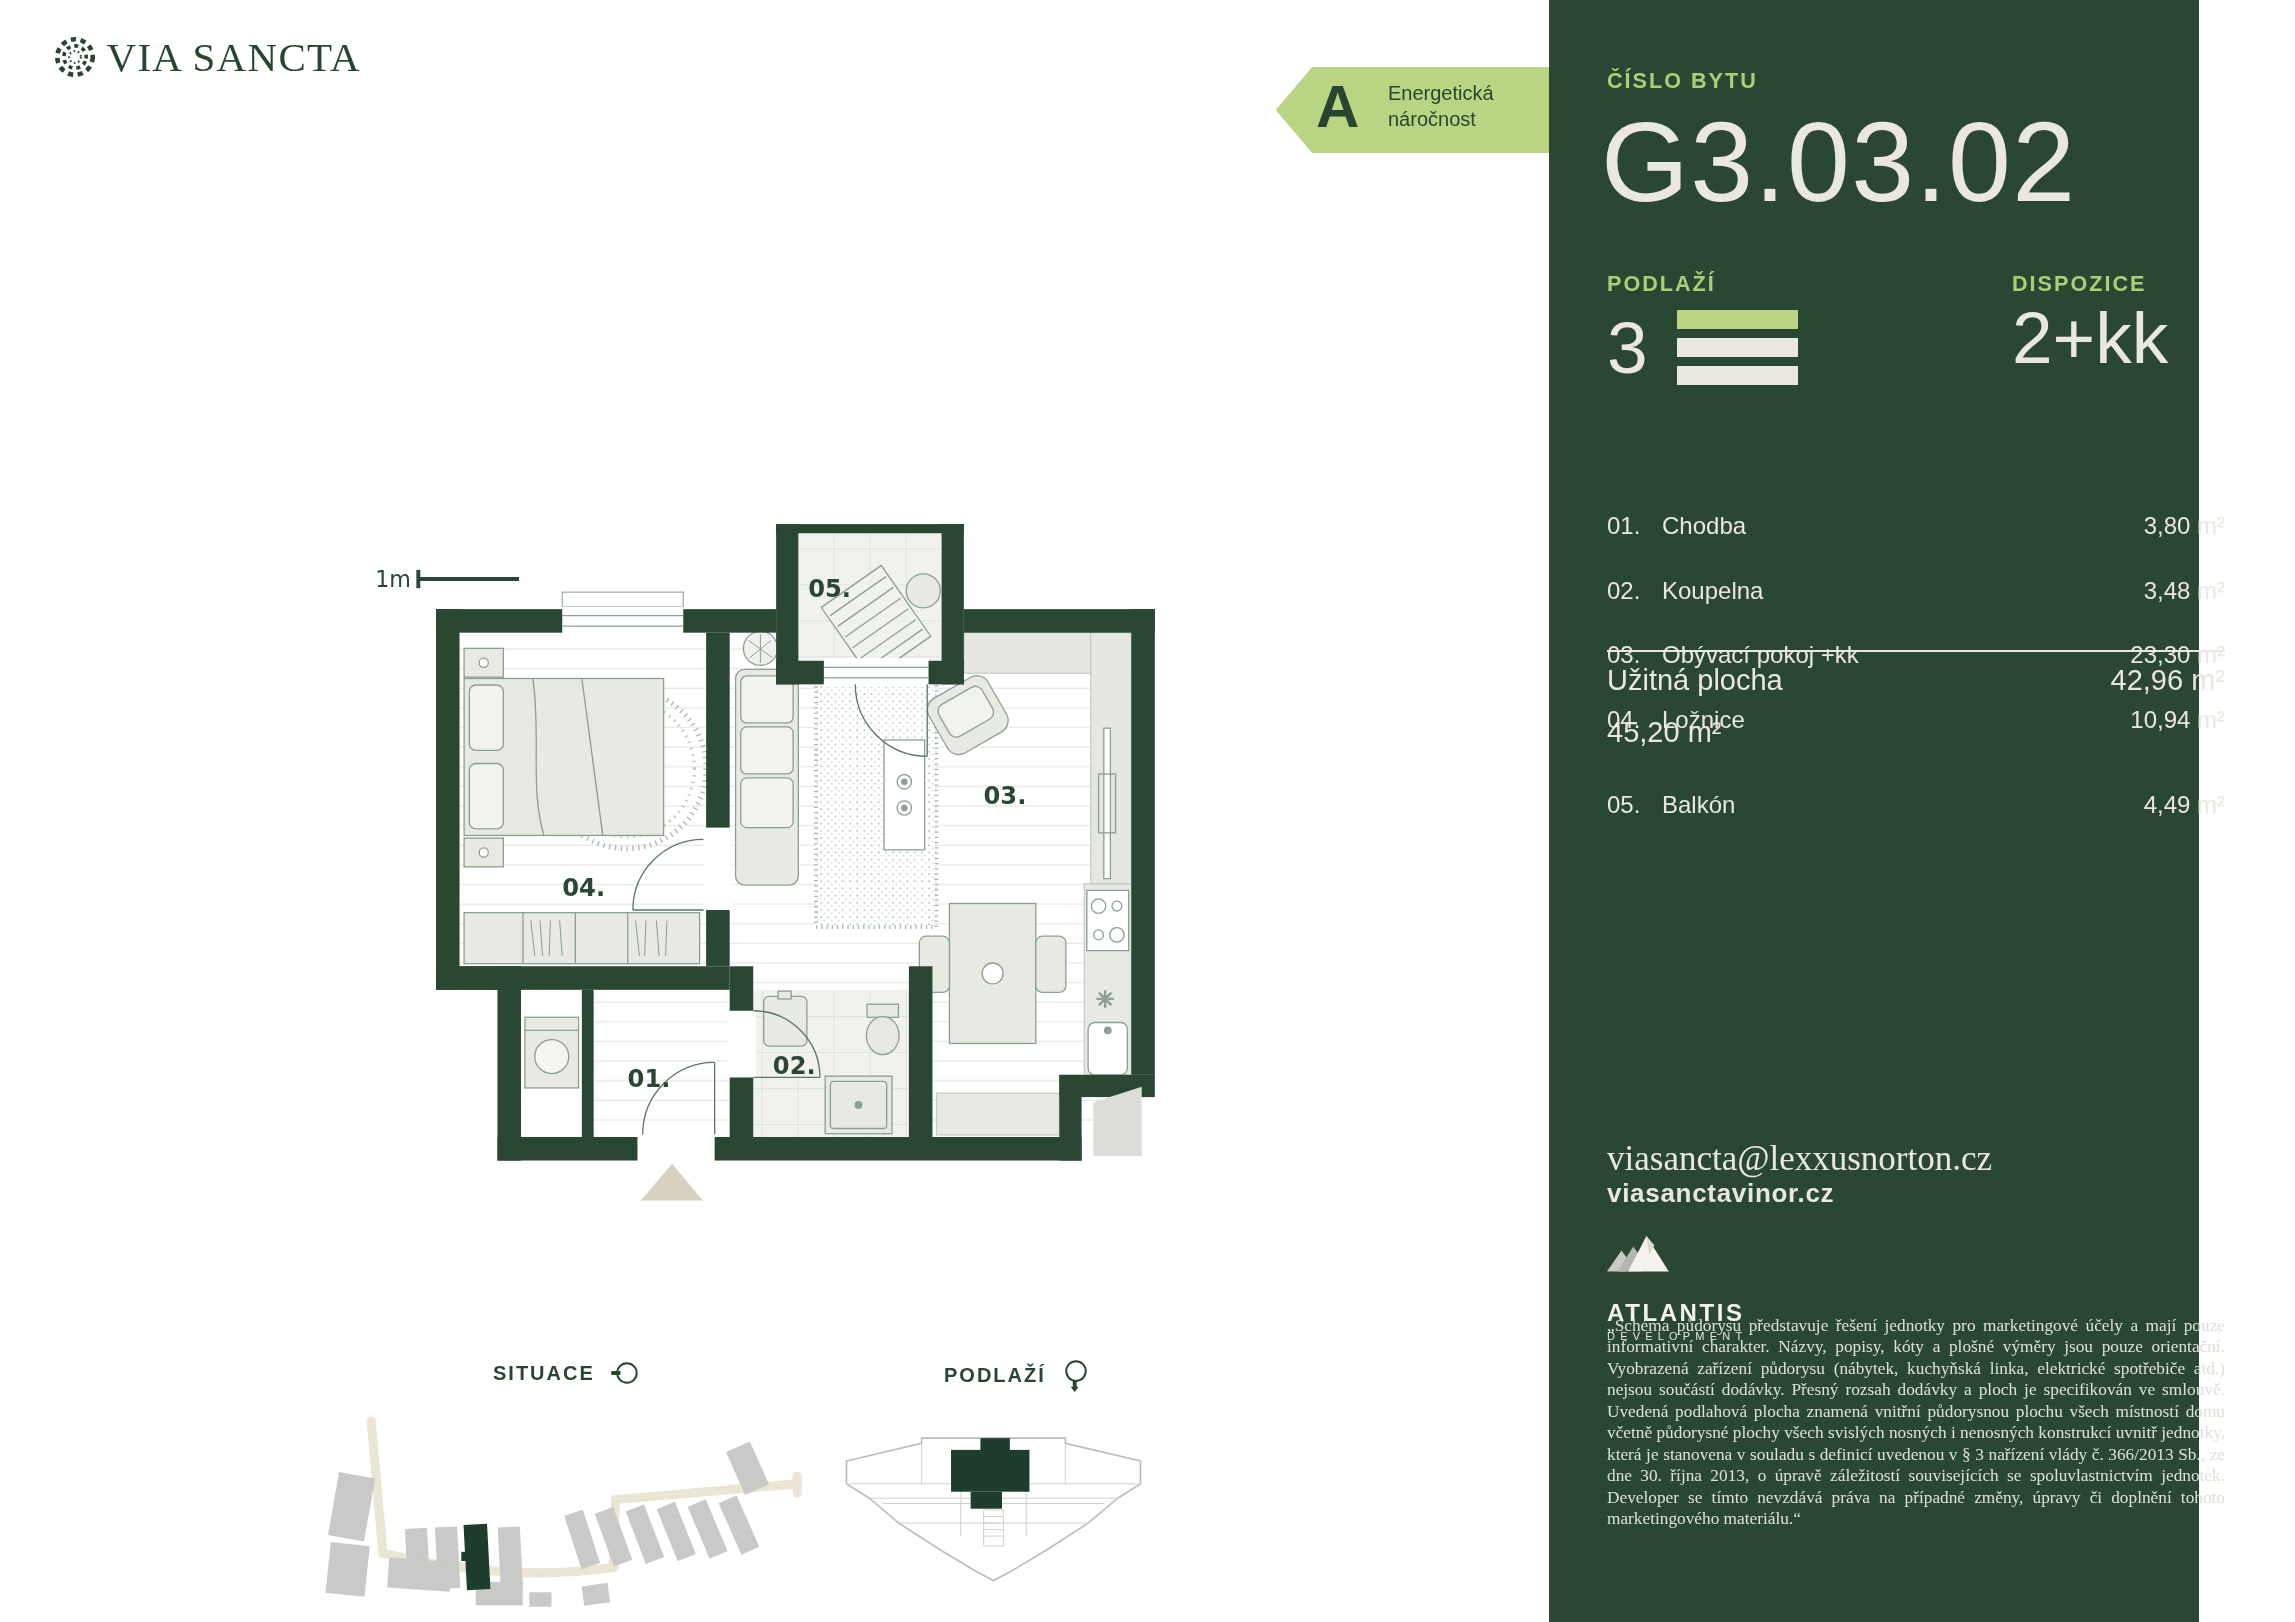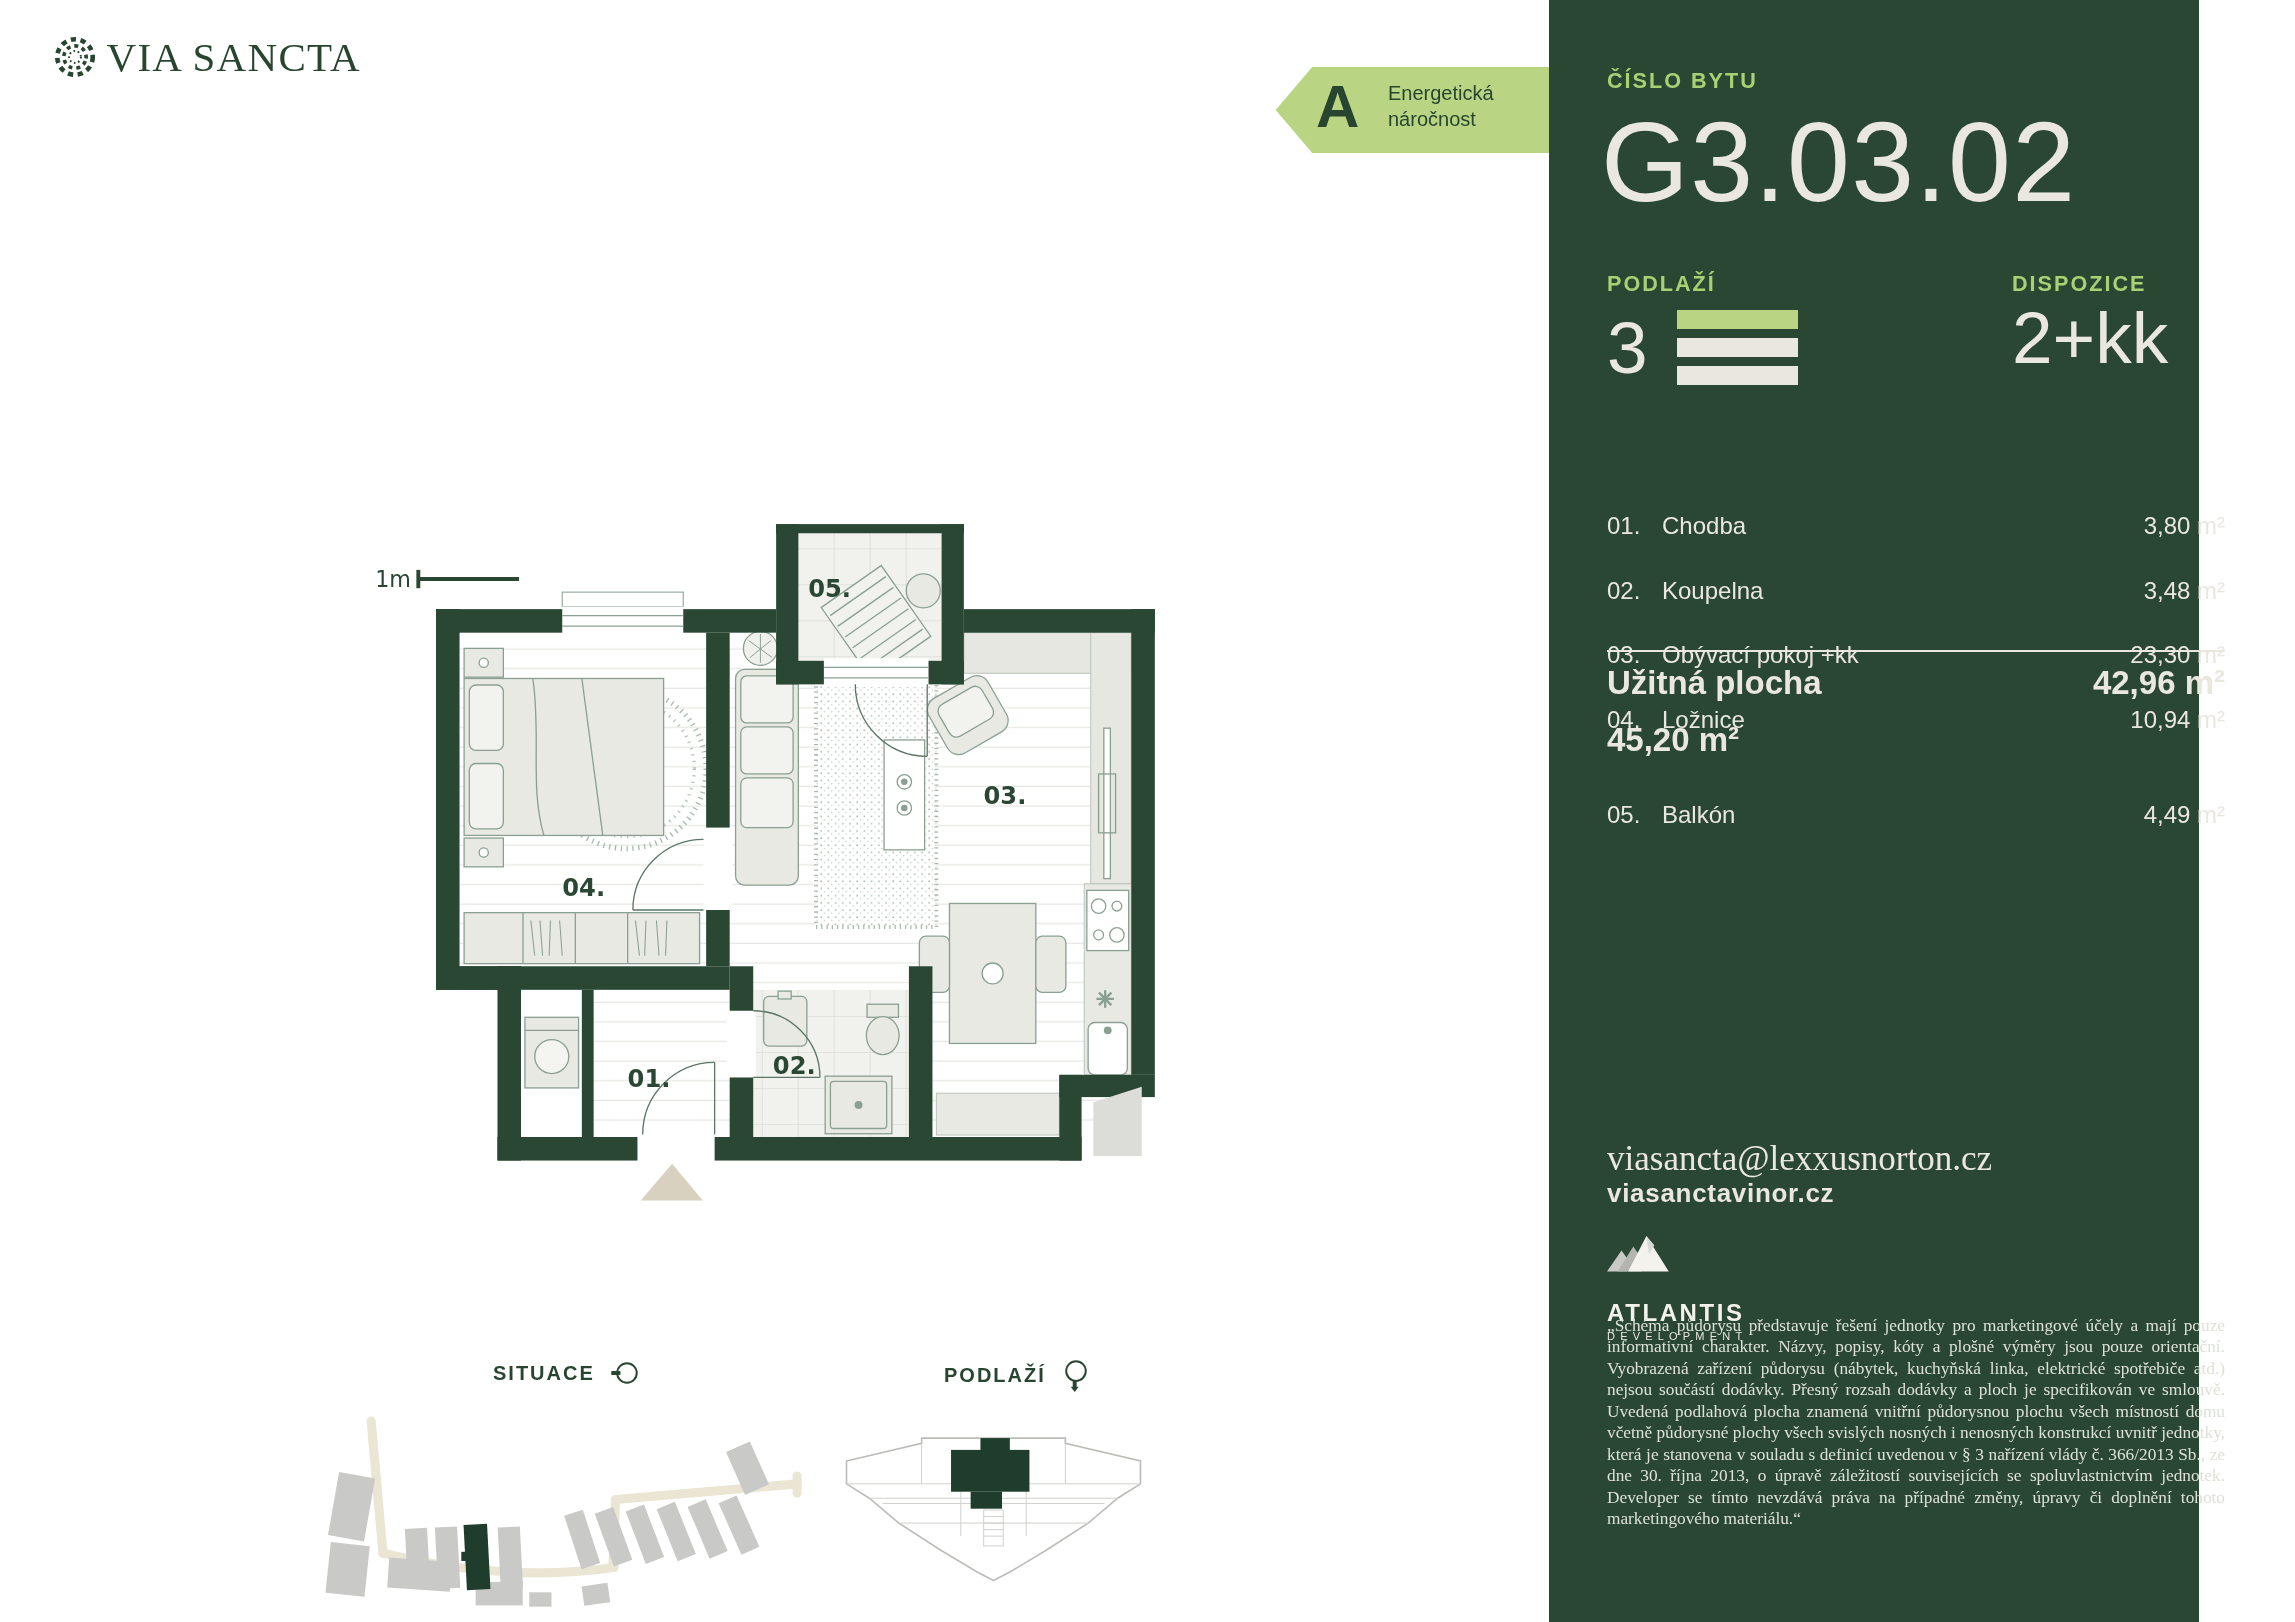--- a/index.html
+++ b/index.html
@@ -28,21 +28,21 @@
     letter-spacing:1.3px;color:#eae7df;white-space:nowrap;}
   .bigval{font-size:73px;font-weight:500;color:#eae7df;}
   .floor-row{display:flex;align-items:center;gap:29px;}
   .bars{display:flex;flex-direction:column;gap:8.5px;}
   .bars span{display:block;width:121px;height:19.6px;background:#eae7df;}
   .bars span:first-child{background:#b9d584;}
   .tbl-row{display:flex;align-items:baseline;font-size:24px;margin-bottom:13.7px;}
   .tbl-row .num{width:55px;}
   .tbl-row .name{flex:1;}
   .tbl-row .val{text-align:right;white-space:nowrap;margin-top:23px;}
-  .sum-row{display:flex;align-items:flex-start;font-size:33px;font-weight:700;margin-bottom:19px;}
+  .sum-row{display:flex;align-items:flex-start;font-size:29px;font-weight:400;margin-bottom:19px;}
   .sum-row .name{flex:1;}
   .sep{height:2px;background:#eae7df;border:none;}
   .contact-phone{font-family:"Liberation Serif", serif;font-size:30px;letter-spacing:0.7px;}
   .contact-email{font-family:"Liberation Serif", serif;font-size:35px;}
   .contact-web{font-size:26px;font-weight:700;letter-spacing:0.7px;}
   .atl{display:flex;align-items:flex-start;gap:28px;flex-direction:column;}
   .atl-text .name{font-size:24px;font-weight:700;letter-spacing:2.6px;color:#f4f2ec;line-height:1;}
   .atl-text .sub{font-size:11px;letter-spacing:5.2px;color:#e7e4dc;margin-top:5.2px;}
   .disclaimer{font-family:"Liberation Serif", serif;font-size:17.3px;line-height:1.24;
     color:#dde1d6;text-align:justify;}

